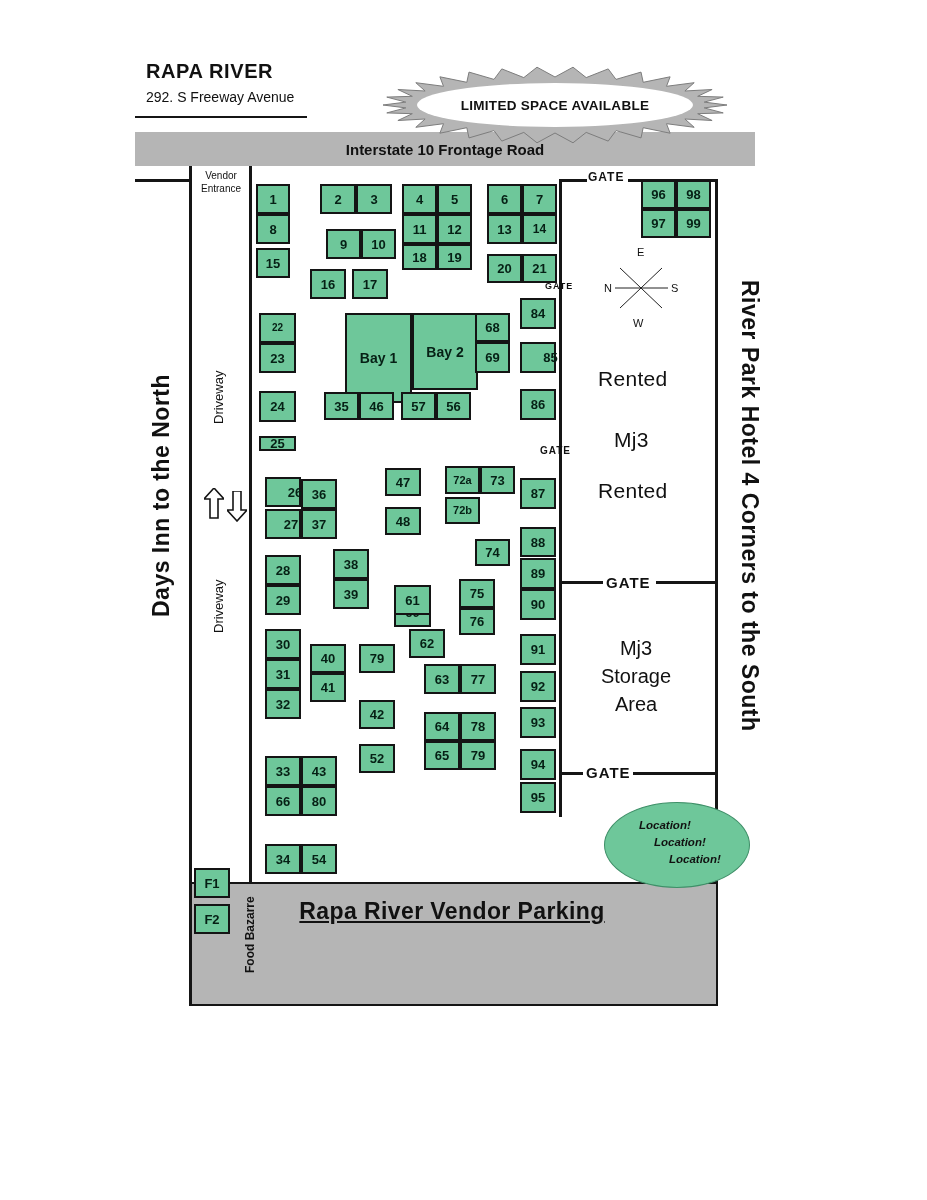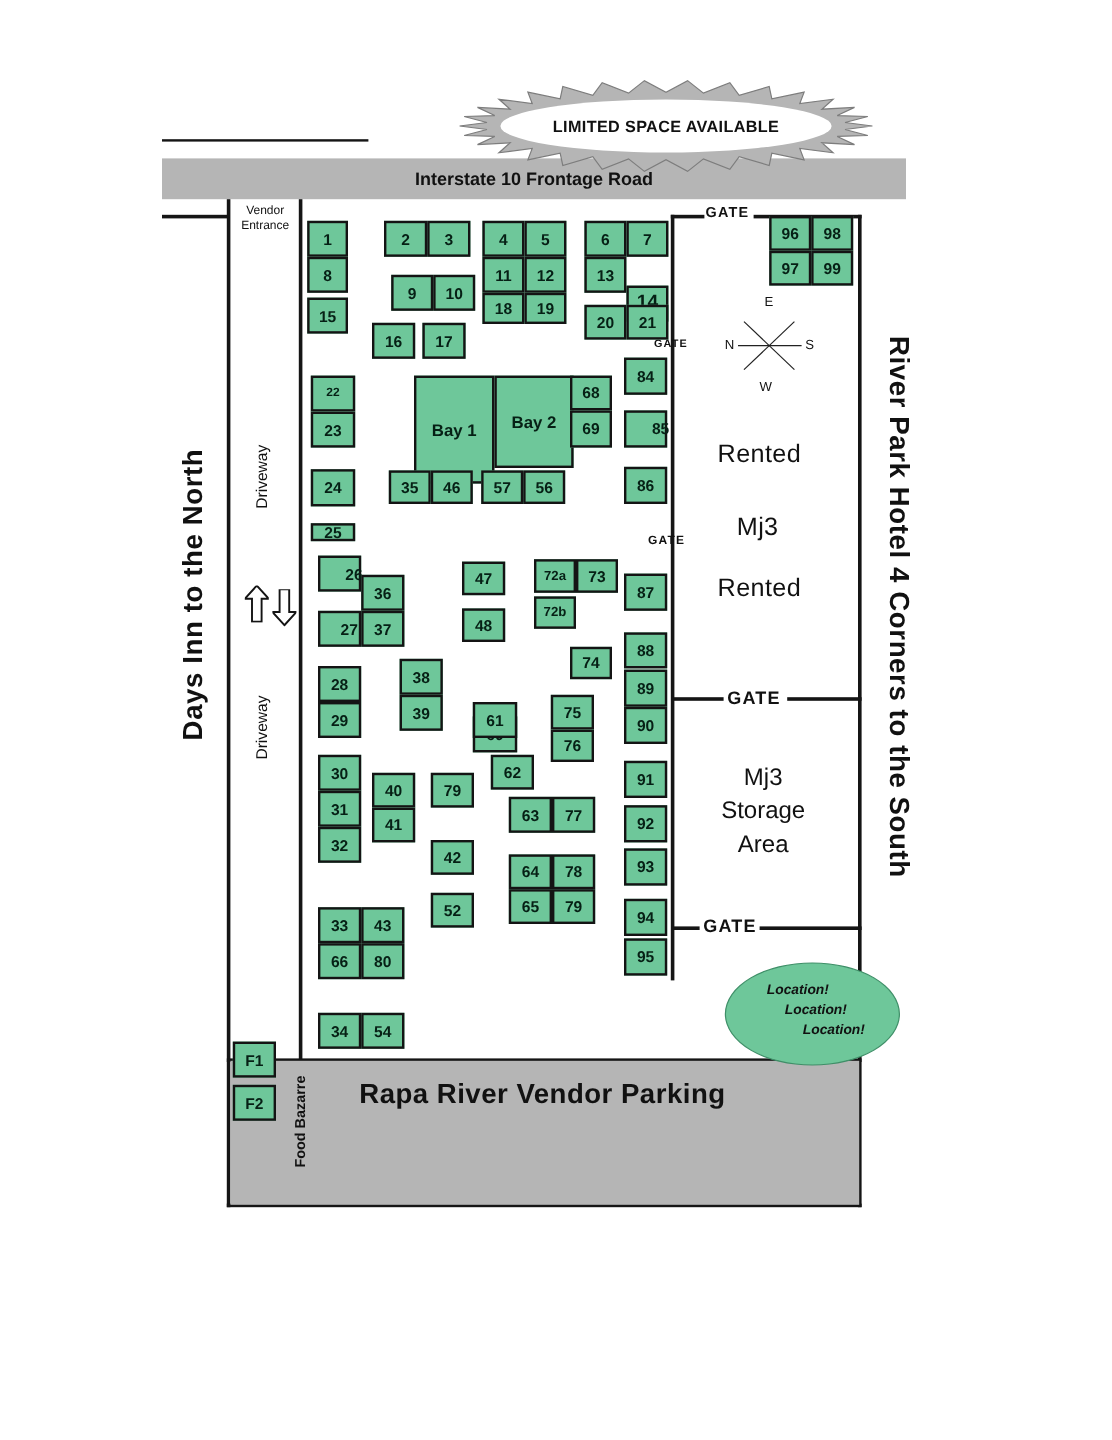--- a/index.html
+++ b/index.html
@@ -37,20 +37,24 @@
   .parking-label { position:absolute; text-align:center; font-weight:bold; font-size:23px;
     letter-spacing:0.4px; }
   .burst-label { position:absolute; inset:0; display:flex; align-items:center;
     justify-content:center; font-weight:bold; font-size:13.5px; letter-spacing:0.3px; }
 </style>
 </head>
 <body>
 
 <div id="map">
 
+  <div class="abs" style="left:146px; top:60px;">
+    <div class="title">RAPA RIVER</div>
+    <div class="address">292. S Freeway Avenue</div>
+  </div>
   <div class="line" style="left:135px; top:116px; width:172px; height:2px;"></div>
 
   <div class="roadband grayfill" style="left:135px; top:132px; width:620px; height:34px;">
     <span>Interstate 10 Frontage Road</span>
   </div>
 
   <div class="abs" style="left:380px; top:66px; width:350px; height:78px; z-index:5;">
     <svg width="350" height="78" viewBox="0 0 350 78">
       <polygon id="burst-poly" points="347.0,39.0 324.2,41.9 343.2,46.9 317.7,47.7 332.1,54.5 304.9,53.0 314.2,61.3 286.5,57.7 290.1,67.2 263.2,61.7 261.0,71.9 236.0,64.6 228.2,75.1 206.2,66.4 193.0,76.8 175.0,67.0 157.0,76.8 143.8,66.4 121.8,75.1 114.0,64.6 89.0,71.9 86.8,61.7 59.9,67.2 63.5,57.7 35.8,61.3 45.1,53.0 17.9,54.5 32.3,47.7 6.8,46.9 25.8,41.9 3.0,39.0 25.8,36.1 6.8,31.1 32.3,30.3 17.9,23.5 45.1,25.0 35.8,16.7 63.5,20.3 59.9,10.8 86.8,16.3 89.0,6.1 114.0,13.4 121.8,2.9 143.8,11.6 157.0,1.2 175.0,11.0 193.0,1.2 206.2,11.6 228.2,2.9 236.0,13.4 261.0,6.1 263.2,16.3 290.1,10.8 286.5,20.3 314.2,16.7 304.9,25.0 332.1,23.5 317.7,30.3 343.2,31.1 324.2,36.1" fill="#b5b5b5" stroke="#7d7d7d" stroke-width="1"></polygon>
       <ellipse cx="175" cy="39" rx="138" ry="22" fill="#ffffff"></ellipse>
@@ -66,21 +70,21 @@
   <div class="line" style="left:559px; top:179px; width:3px; height:638px;"></div>
   <div class="line" style="left:559px; top:179px; width:28px; height:3px;"></div>
   <div class="line" style="left:628px; top:179px; width:90px; height:3px;"></div>
   <div class="line" style="left:189px; top:882px; width:529px; height:3px;"></div>
   <div class="line" style="left:561px; top:581px; width:42px; height:3px;"></div>
   <div class="line" style="left:656px; top:581px; width:62px; height:3px;"></div>
   <div class="line" style="left:561px; top:772px; width:22px; height:3px;"></div>
   <div class="line" style="left:633px; top:772px; width:85px; height:3px;"></div>
 
   <div class="abs grayfill" style="left:192px; top:884px; width:524px; height:120px;"></div>
-  <div class="parking-label" style="left:192px; top:898px; width:520px;">Rapa River Vendor Parking</div>
+  <div class="parking-label" style="left:192px; top:898px; width:520px;text-decoration:underline;">Rapa River Vendor Parking</div>
 
   <div class="gate" style="left:588px; top:170px; font-size:12px;">GATE</div>
   <div class="gate" style="left:545px; top:281px; font-size:9px;">GATE</div>
   <div class="gate" style="left:540px; top:445px; font-size:10px;">GATE</div>
   <div class="gate" style="left:606px; top:574px; font-size:15px;">GATE</div>
   <div class="gate" style="left:586px; top:764px; font-size:15px;">GATE</div>
 
   <div class="vendor-ent" style="left:197px; top:170px; width:48px;">Vendor Entrance</div>
 
   <div class="abs" style="left:598px; top:246px; width:84px; height:84px;">
@@ -130,21 +134,21 @@
       <div class="space" style="left: 320px; top: 184px; width: 36px; height: 30px; font-size: 13px;">2</div>
       <div class="space" style="left: 356px; top: 184px; width: 36px; height: 30px; font-size: 13px;">3</div>
       <div class="space" style="left: 402px; top: 184px; width: 35px; height: 30px; font-size: 13px;">4</div>
       <div class="space" style="left: 437px; top: 184px; width: 35px; height: 30px; font-size: 13px;">5</div>
       <div class="space" style="left: 487px; top: 184px; width: 35px; height: 30px; font-size: 13px;">6</div>
       <div class="space" style="left: 522px; top: 184px; width: 35px; height: 30px; font-size: 13px;">7</div>
       <div class="space" style="left: 256px; top: 214px; width: 34px; height: 30px; font-size: 13px;">8</div>
       <div class="space" style="left: 402px; top: 214px; width: 35px; height: 30px; font-size: 13px;">11</div>
       <div class="space" style="left: 437px; top: 214px; width: 35px; height: 30px; font-size: 13px;">12</div>
       <div class="space" style="left: 487px; top: 214px; width: 35px; height: 30px; font-size: 13px;">13</div>
-      <div class="space" style="left: 522px; top: 214px; width: 35px; height: 30px; font-size: 16px; margin-top: 24px;">14</div>
+      <div class="space" style="left: 522px; top: 214px; width: 35px; height: 30px; font-size: 12px;">14</div>
       <div class="space" style="left: 326px; top: 229px; width: 35px; height: 30px; font-size: 13px;">9</div>
       <div class="space" style="left: 361px; top: 229px; width: 35px; height: 30px; font-size: 13px;">10</div>
       <div class="space" style="left: 256px; top: 248px; width: 34px; height: 30px; font-size: 13px;">15</div>
       <div class="space" style="left: 402px; top: 244px; width: 35px; height: 26px; font-size: 13px;">18</div>
       <div class="space" style="left: 437px; top: 244px; width: 35px; height: 26px; font-size: 13px;">19</div>
       <div class="space" style="left: 487px; top: 254px; width: 35px; height: 29px; font-size: 13px;">20</div>
       <div class="space" style="left: 522px; top: 254px; width: 35px; height: 29px; font-size: 13px;">21</div>
       <div class="space" style="left: 310px; top: 269px; width: 36px; height: 30px; font-size: 13px;">16</div>
       <div class="space" style="left: 352px; top: 269px; width: 36px; height: 30px; font-size: 13px;">17</div>
       <div class="space" style="left: 520px; top: 298px; width: 36px; height: 31px; font-size: 13px;">84</div>
@@ -155,21 +159,21 @@
       <div class="space" style="left: 475px; top: 313px; width: 35px; height: 29px; font-size: 13px;">68</div>
       <div class="space" style="left: 475px; top: 342px; width: 35px; height: 31px; font-size: 13px;">69</div>
       <div class="space" style="left: 520px; top: 342px; width: 36px; height: 31px; font-size: 13px; padding-left: 25px;">85</div>
       <div class="space" style="left: 259px; top: 391px; width: 37px; height: 31px; font-size: 13px;">24</div>
       <div class="space" style="left: 324px; top: 392px; width: 35px; height: 28px; font-size: 13px;">35</div>
       <div class="space" style="left: 359px; top: 392px; width: 35px; height: 28px; font-size: 13px;">46</div>
       <div class="space" style="left: 401px; top: 392px; width: 35px; height: 28px; font-size: 13px;">57</div>
       <div class="space" style="left: 436px; top: 392px; width: 35px; height: 28px; font-size: 13px;">56</div>
       <div class="space" style="left: 520px; top: 389px; width: 36px; height: 31px; font-size: 13px;">86</div>
       <div class="space" style="left: 259px; top: 436px; width: 37px; height: 15px; font-size: 13px;">25</div>
-      <div class="space" style="left: 265px; top: 463px; width: 36px; height: 30px; font-size: 13px; padding-left: 24px;">26</div>
+      <div class="space" style="left: 265px; top: 477px; width: 36px; height: 30px; font-size: 13px; padding-left: 24px;">26</div>
       <div class="space" style="left: 301px; top: 479px; width: 36px; height: 30px; font-size: 13px;">36</div>
       <div class="space" style="left: 265px; top: 509px; width: 36px; height: 30px; font-size: 13px; padding-left: 16px;">27</div>
       <div class="space" style="left: 301px; top: 509px; width: 36px; height: 30px; font-size: 13px;">37</div>
       <div class="space" style="left: 385px; top: 468px; width: 36px; height: 28px; font-size: 13px;">47</div>
       <div class="space" style="left: 385px; top: 507px; width: 36px; height: 28px; font-size: 13px;">48</div>
       <div class="space" style="left: 445px; top: 466px; width: 35px; height: 28px; font-size: 11px;">72a</div>
       <div class="space" style="left: 480px; top: 466px; width: 35px; height: 28px; font-size: 13px;">73</div>
       <div class="space" style="left: 445px; top: 497px; width: 35px; height: 27px; font-size: 11px;">72b</div>
       <div class="space" style="left: 520px; top: 478px; width: 36px; height: 31px; font-size: 13px;">87</div>
       <div class="space" style="left: 475px; top: 539px; width: 35px; height: 27px; font-size: 13px;">74</div>

